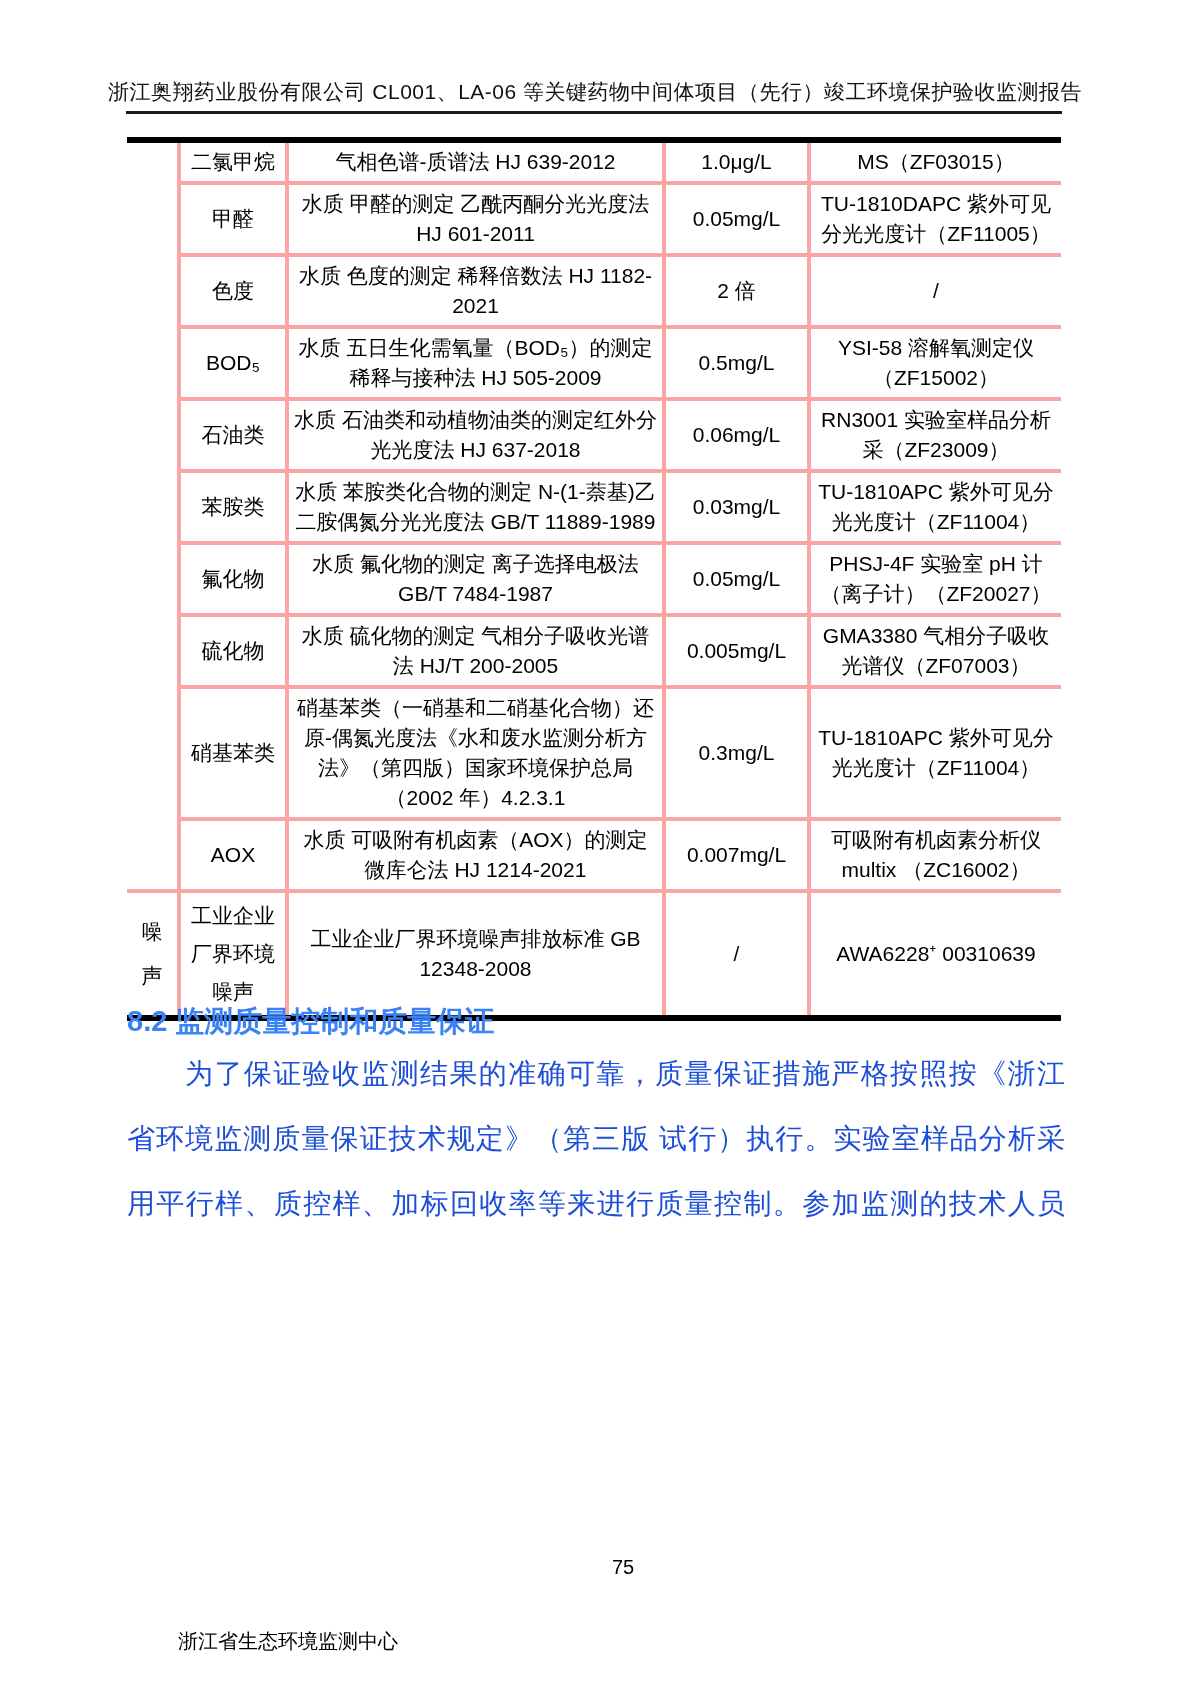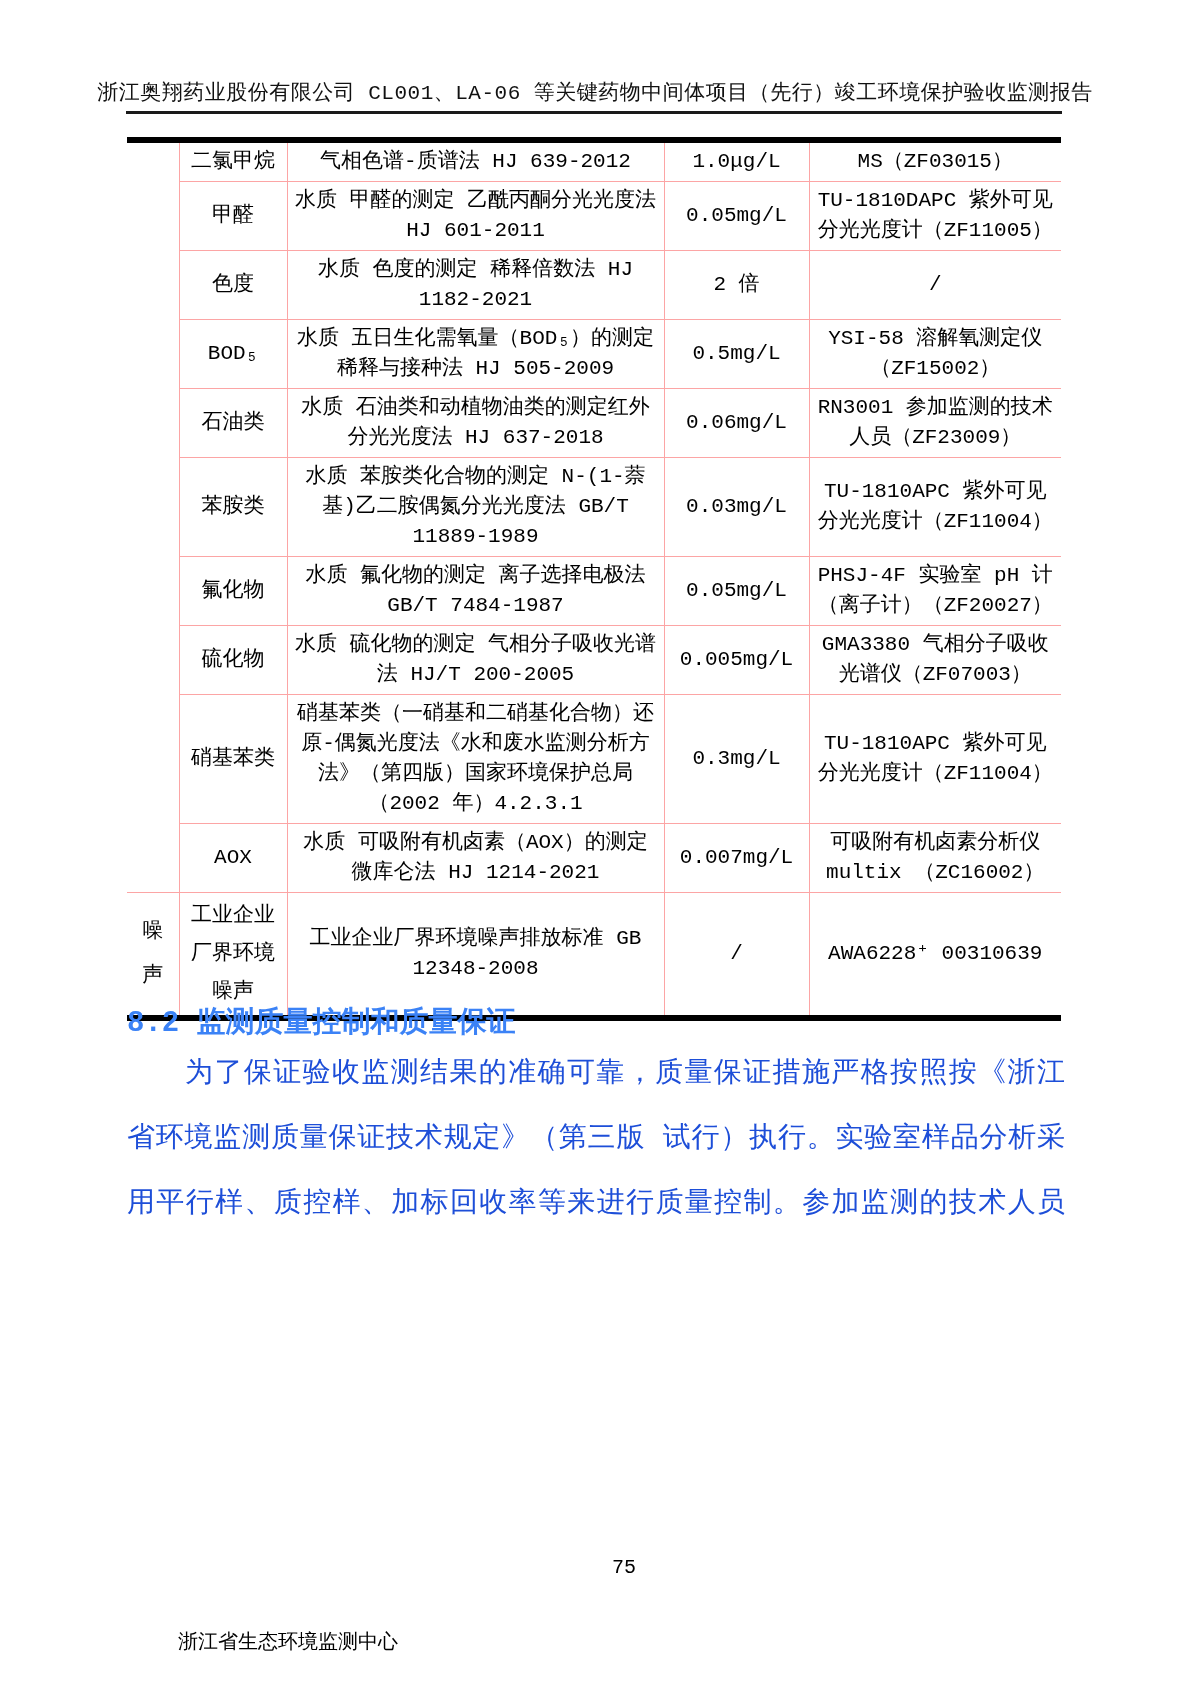--- a/index.html
+++ b/index.html
@@ -2,21 +2,21 @@
 <html><head>
 <meta charset="utf-8">
 <style>
   * { margin: 0; padding: 0; box-sizing: border-box; }
   html,body { background: #888; }
   .page {
     position: relative;
     width: 1190px; height: 1683px;
     background: #ffffff;
     margin: 0 auto;
-    font-family: Liberation Mono, monospace;
+    font-family: Liberation Sans, sans-serif;
     color: #000;
     overflow: hidden;
   }
   .header-title {
     position: absolute;
     left: 0; right: 0; top: 78px;
     text-align: center;
     font-size: 21px;
     letter-spacing: 0.5px;
     color: #111;
@@ -32,21 +32,21 @@
     left: 127px; top: 137px;
     width: 934px;
     border-collapse: collapse;
     table-layout: fixed;
     border-top: 6px solid #000;
     border-bottom: 6px solid #000;
     font-size: 21px;
     line-height: 30px;
   }
   .monitor-table td {
-    border: 1px solid #fca5a5;
+    border: 4px solid #fca5a5;
     text-align: center;
     vertical-align: middle;
     padding: 4px 6px;
   }
   .monitor-table td.no-left  { border-left: none; }
   .monitor-table td.no-right { border-right: none; }
   .monitor-table td.method   { padding: 4px 4px; }
   .monitor-table td.cat-noise{
     padding: 16px 14px;
     word-break: break-all;
@@ -126,21 +126,21 @@
       <tr>
         <td>BOD₅</td>
         <td class="method">水质 五日生化需氧量（BOD₅）的测定 稀释与接种法 HJ 505-2009</td>
         <td>0.5mg/L</td>
         <td class="no-right">YSI-58 溶解氧测定仪 （ZF15002）</td>
       </tr>
       <tr>
         <td>石油类</td>
         <td class="method">水质 石油类和动植物油类的测定红外分光光度法 HJ 637-2018</td>
         <td>0.06mg/L</td>
-        <td class="no-right">RN3001 参加监测的技术人员（ZF23009）</td>
+        <td class="no-right">RN3001 实验室样品分析采（ZF23009）</td>
       </tr>
       <tr>
         <td>苯胺类</td>
         <td class="method">水质 苯胺类化合物的测定 N-(1-萘基)乙二胺偶氮分光光度法 GB/T 11889-1989</td>
         <td>0.03mg/L</td>
         <td class="no-right">TU-1810APC 紫外可见分光光度计（ZF11004）</td>
       </tr>
       <tr>
         <td>氟化物</td>
         <td class="method">水质 氟化物的测定 离子选择电极法 GB/T 7484-1987</td>

